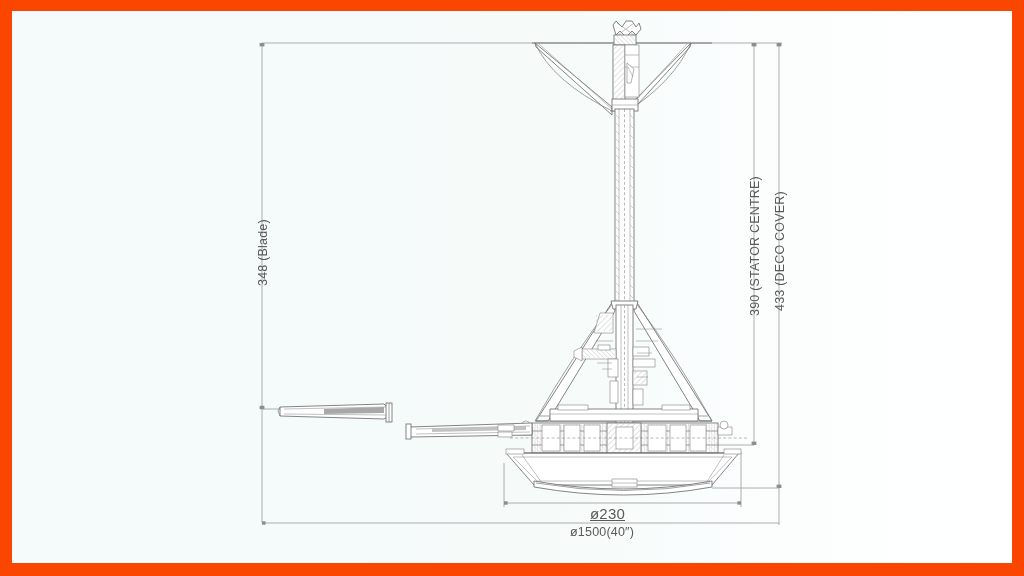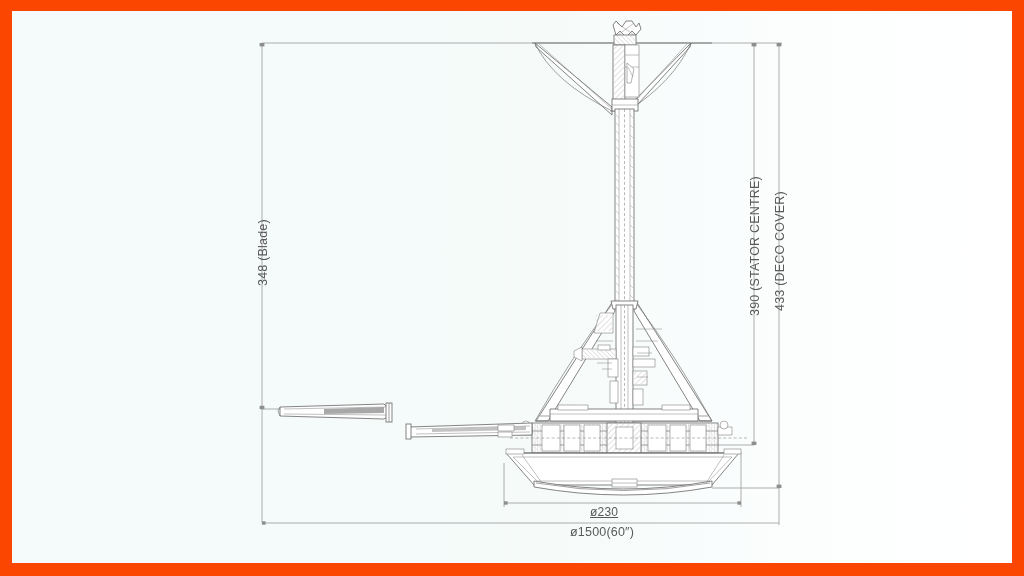--- a/index.html
+++ b/index.html
@@ -316,18 +316,18 @@
       </g>
 
     </svg>
 
     <div class="dimtext vtext" style="left:244px; top:275px; font-size:12.5px;">348 (Blade)</div>
 
     <div class="dimtext vtext" style="left:736px; top:305px; font-size:12.5px;">390 (STATOR CENTRE)</div>
 
     <div class="dimtext vtext" style="left:761px; top:300px; font-size:12.5px;">433 (DECO COVER)</div>
 
-    <div class="dimtext" style="left:578px; top:494px; font-size:12px;text-decoration:underline;">ø230</div>
-
-    <div class="dimtext" style="left:558px; top:514px; font-size:12.5px;">ø1500(60″)</div>
+    <div class="dimtext" style="left:578px; top:494px; font-size:15px;text-decoration:underline;">ø230</div>
+
+    <div class="dimtext" style="left:558px; top:514px; font-size:12.5px;">ø1500(40″)</div>
 
   </div>
 </div>
 
 </body></html>

